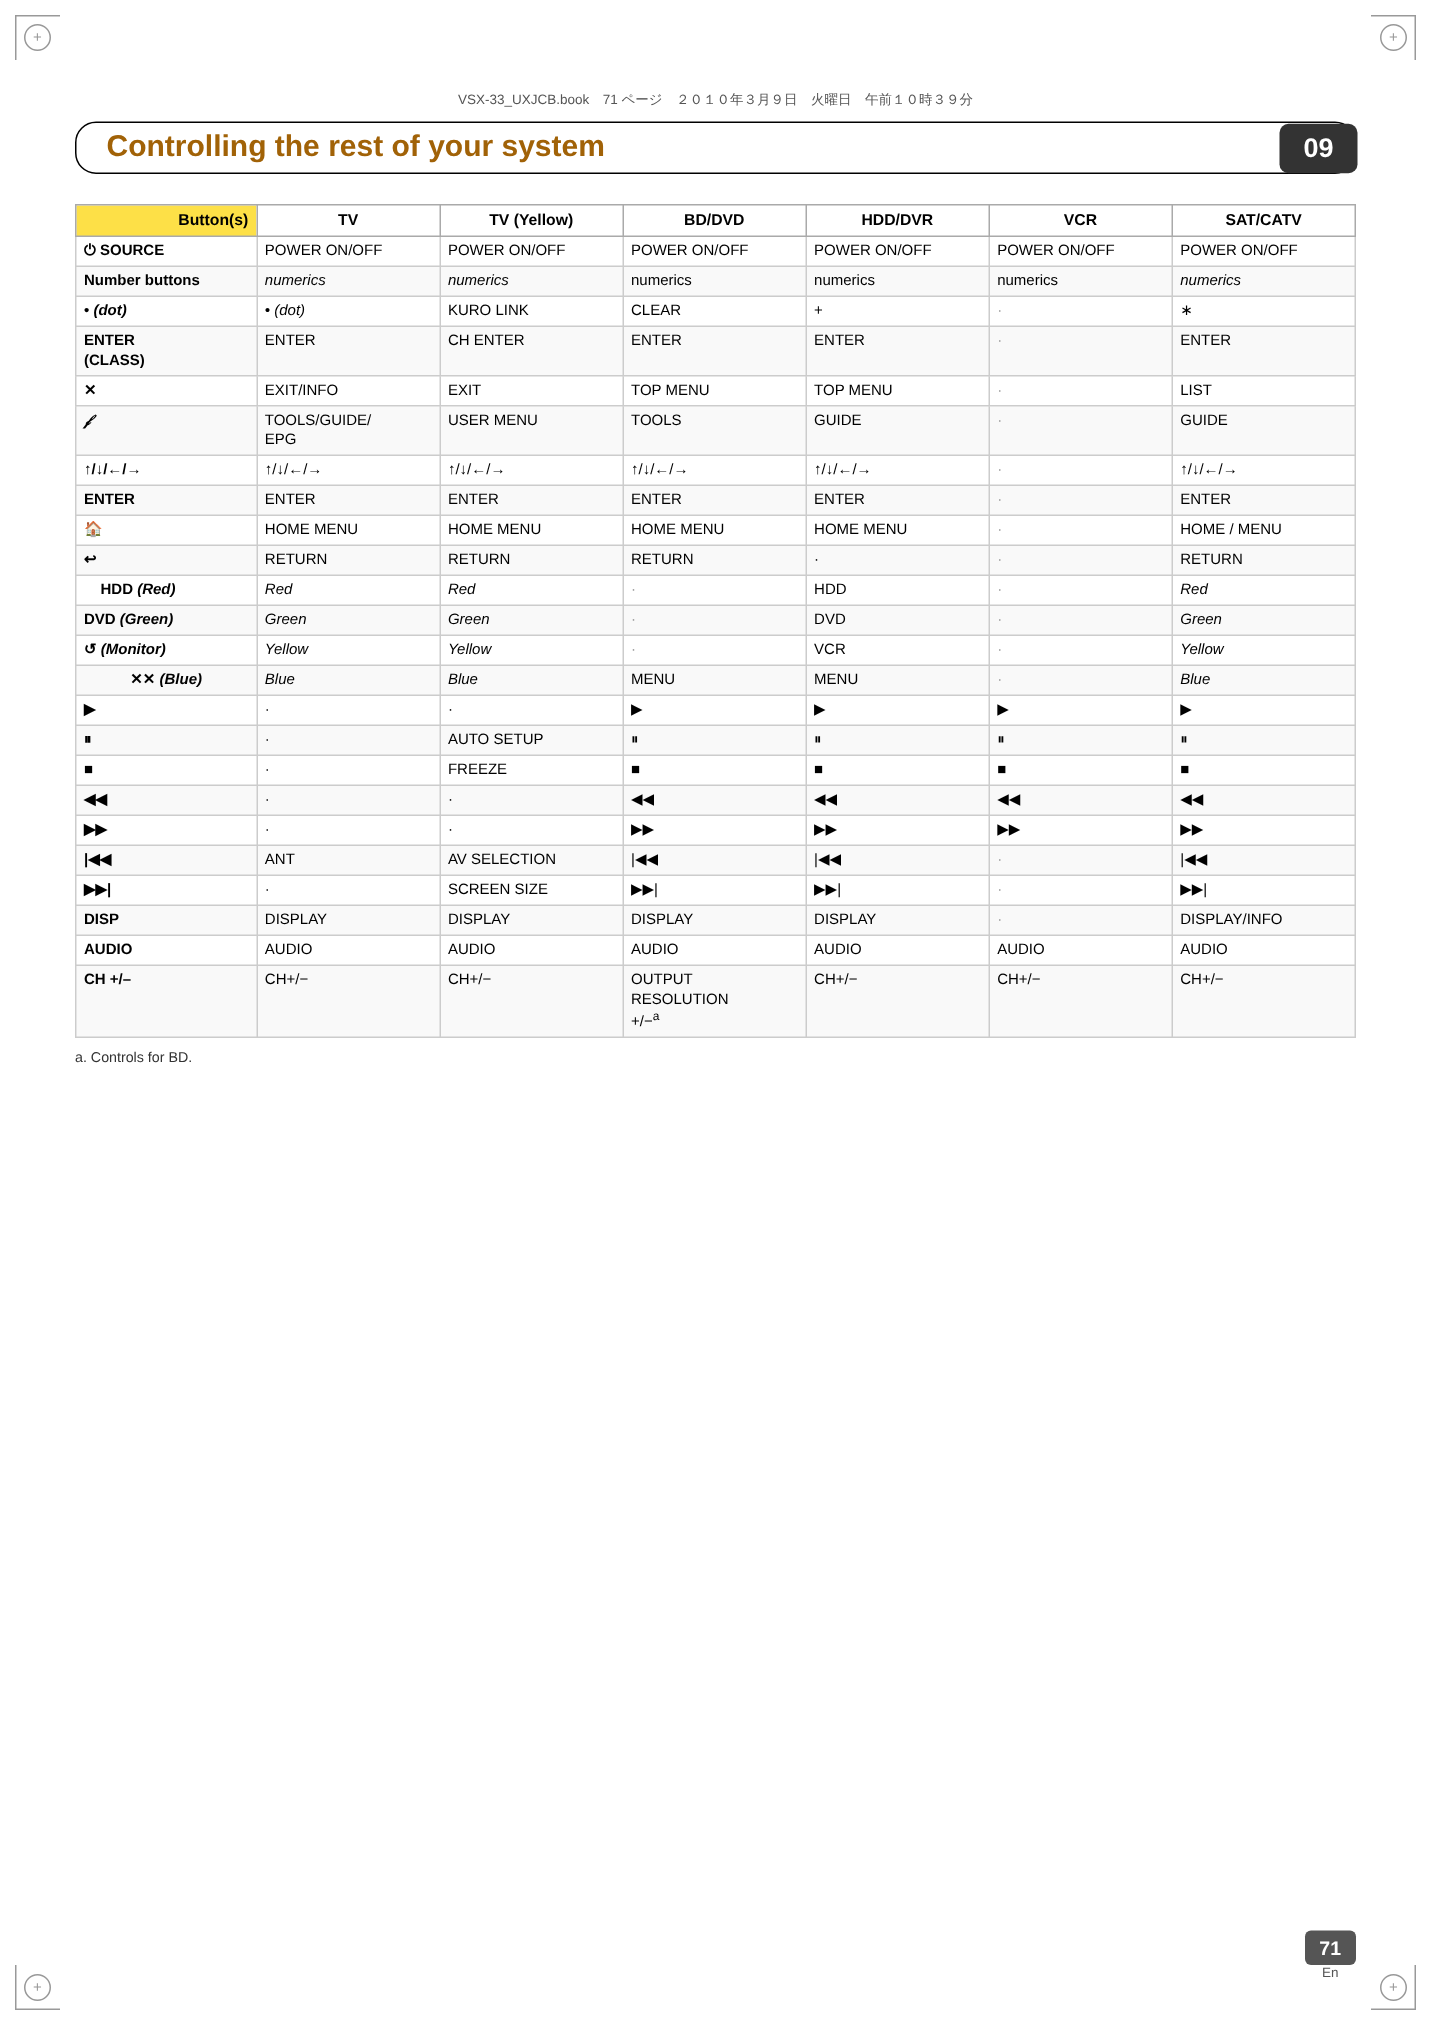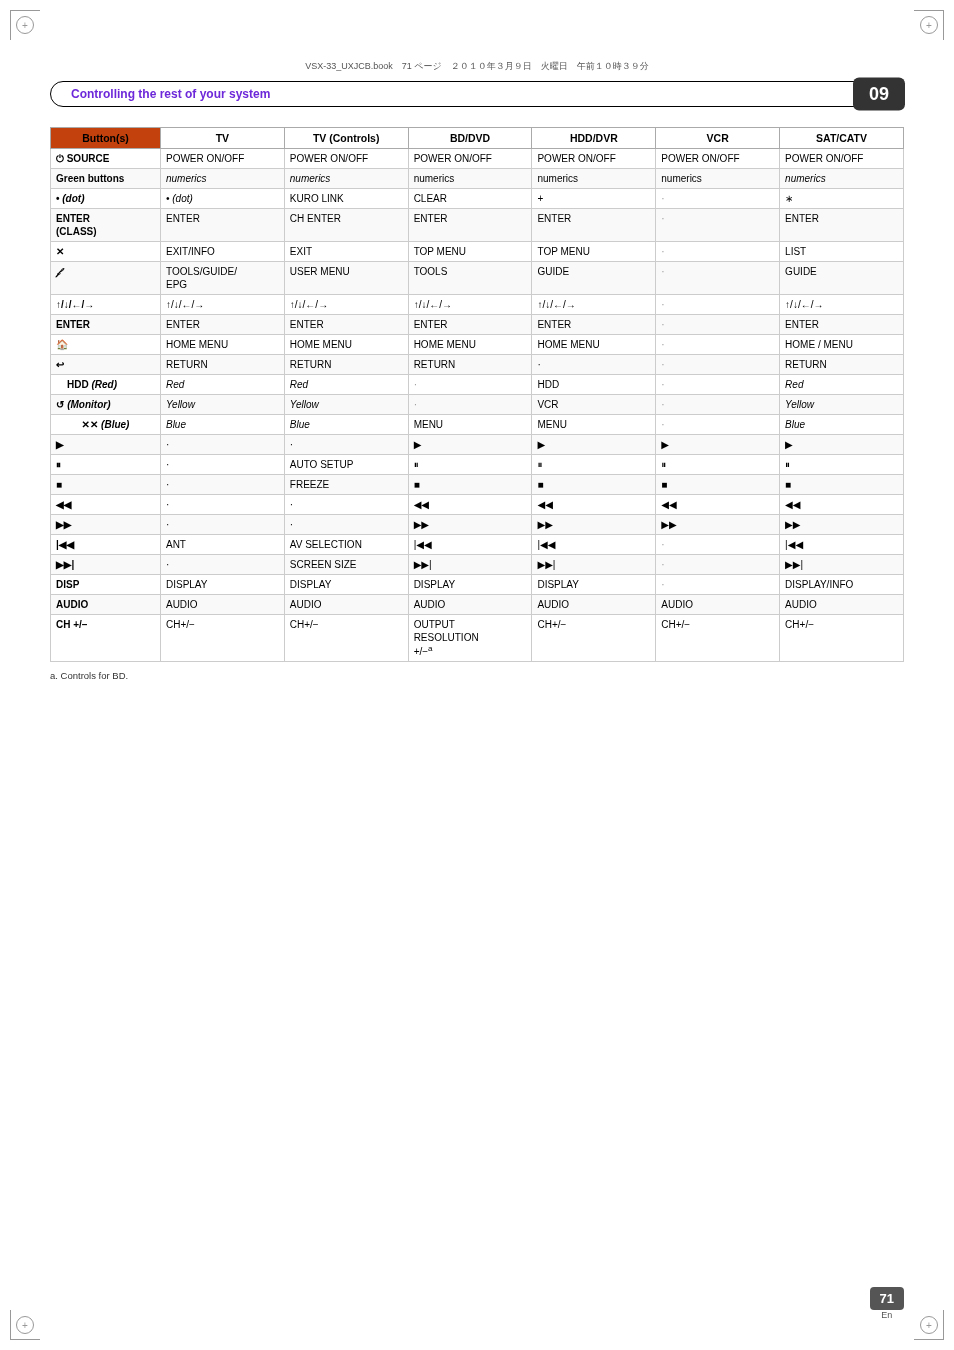--- a/index.html
+++ b/index.html
@@ -70,23 +70,23 @@
       display: flex;
       align-items: center;
       border: 1.5px solid #000;
       border-radius: 14px;
       padding: 5px 20px;
       margin-bottom: 0;
       position: relative;
     }
 
     .title-text {
-      font-size: 12px;
+      font-size: 20px;
       font-weight: bold;
-      color: #6d28d9;
+      color: #a16207;
     }
 
     .chapter-badge {
       position: absolute;
       right: -2px;
       top: 50%;
       transform: translateY(-50%);
       background: #333;
       color: #fff;
       font-size: 18px;
@@ -113,22 +113,22 @@
     .main-table th {
       background: #fff;
       border: 1px solid #aaa;
       padding: 4px 5px;
       text-align: center;
       font-weight: bold;
       font-size: 10.5px;
     }
 
     .main-table th.col-button {
-      text-align: center;
-      background: #c2410c;
+      text-align: right;
+      background: #fde047;
     }
 
     .main-table td {
       border: 1px solid #ccc;
       padding: 3px 5px;
       vertical-align: top;
       font-size: 10px;
       line-height: 1.3;
     }
 
@@ -196,39 +196,39 @@
       <div class="chapter-badge">09</div>
     </div>
   </div>
 
   <div class="content-area">
     <table class="main-table">
       <thead>
         <tr>
           <th class="col-button">Button(s)</th>
           <th>TV</th>
-          <th>TV (Controls)</th>
+          <th>TV (Yellow)</th>
           <th>BD/DVD</th>
           <th>HDD/DVR</th>
           <th>VCR</th>
           <th>SAT/CATV</th>
         </tr>
       </thead>
       <tbody id="table-body">
       <tr>
             <td style="font-weight: bold; white-space: nowrap;">⏻ SOURCE</td>
             <td>POWER ON/OFF</td>
             <td>POWER ON/OFF</td>
             <td>POWER ON/OFF</td>
             <td>POWER ON/OFF</td>
             <td>POWER ON/OFF</td>
             <td>POWER ON/OFF</td>
           </tr>
           <tr>
-            <td style="font-weight: bold; white-space: nowrap;">Green buttons</td>
+            <td style="font-weight: bold; white-space: nowrap;">Number buttons</td>
             <td style="font-style: italic;">numerics</td>
             <td style="font-style: italic;">numerics</td>
             <td>numerics</td>
             <td>numerics</td>
             <td>numerics</td>
             <td style="font-style: italic;">numerics</td>
           </tr>
           <tr>
             <td style="font-weight: bold; white-space: nowrap;">• <em>(dot)</em></td>
             <td style="font-style: italic;">• (dot)</td>
@@ -302,20 +302,29 @@
             <td>RETURN</td>
           </tr>
           <tr>
             <td style="font-weight: bold; white-space: nowrap; padding-left: 16px;"><strong>HDD</strong> <em>(Red)</em></td>
             <td style="font-style: italic;">Red</td>
             <td style="font-style: italic;">Red</td>
             <td><span style="color:#999">·</span></td>
             <td>HDD</td>
             <td><span style="color:#999">·</span></td>
             <td style="font-style: italic;">Red</td>
+          </tr>
+          <tr>
+            <td style="font-weight: bold; white-space: nowrap;"><strong>DVD</strong> <em>(Green)</em></td>
+            <td style="font-style: italic;">Green</td>
+            <td style="font-style: italic;">Green</td>
+            <td><span style="color:#999">·</span></td>
+            <td>DVD</td>
+            <td><span style="color:#999">·</span></td>
+            <td style="font-style: italic;">Green</td>
           </tr>
           <tr>
             <td style="font-weight: bold; white-space: nowrap;">↺ <em>(Monitor)</em></td>
             <td style="font-style: italic;">Yellow</td>
             <td style="font-style: italic;">Yellow</td>
             <td><span style="color:#999">·</span></td>
             <td>VCR</td>
             <td><span style="color:#999">·</span></td>
             <td style="font-style: italic;">Yellow</td>
           </tr>

